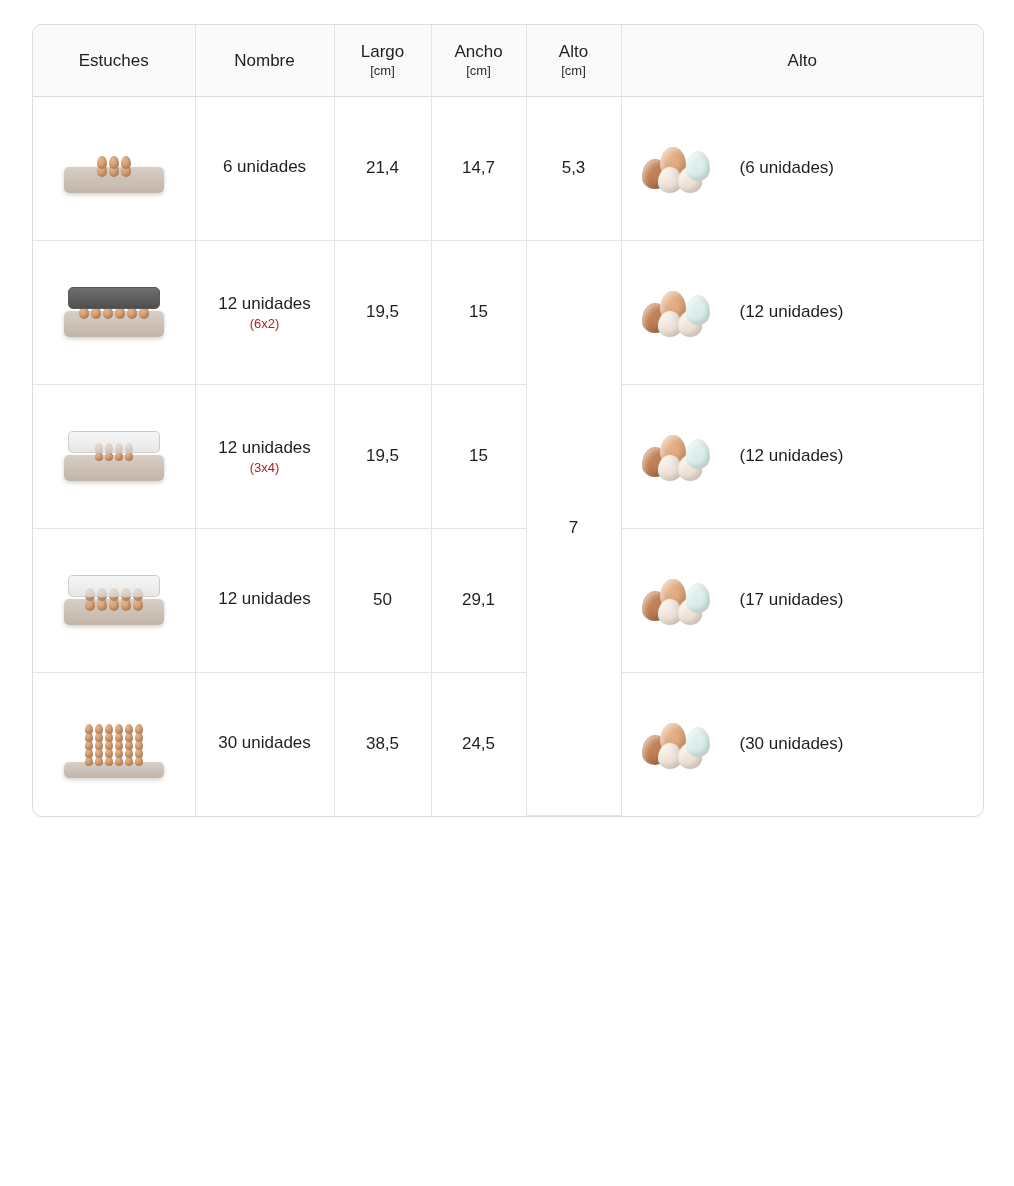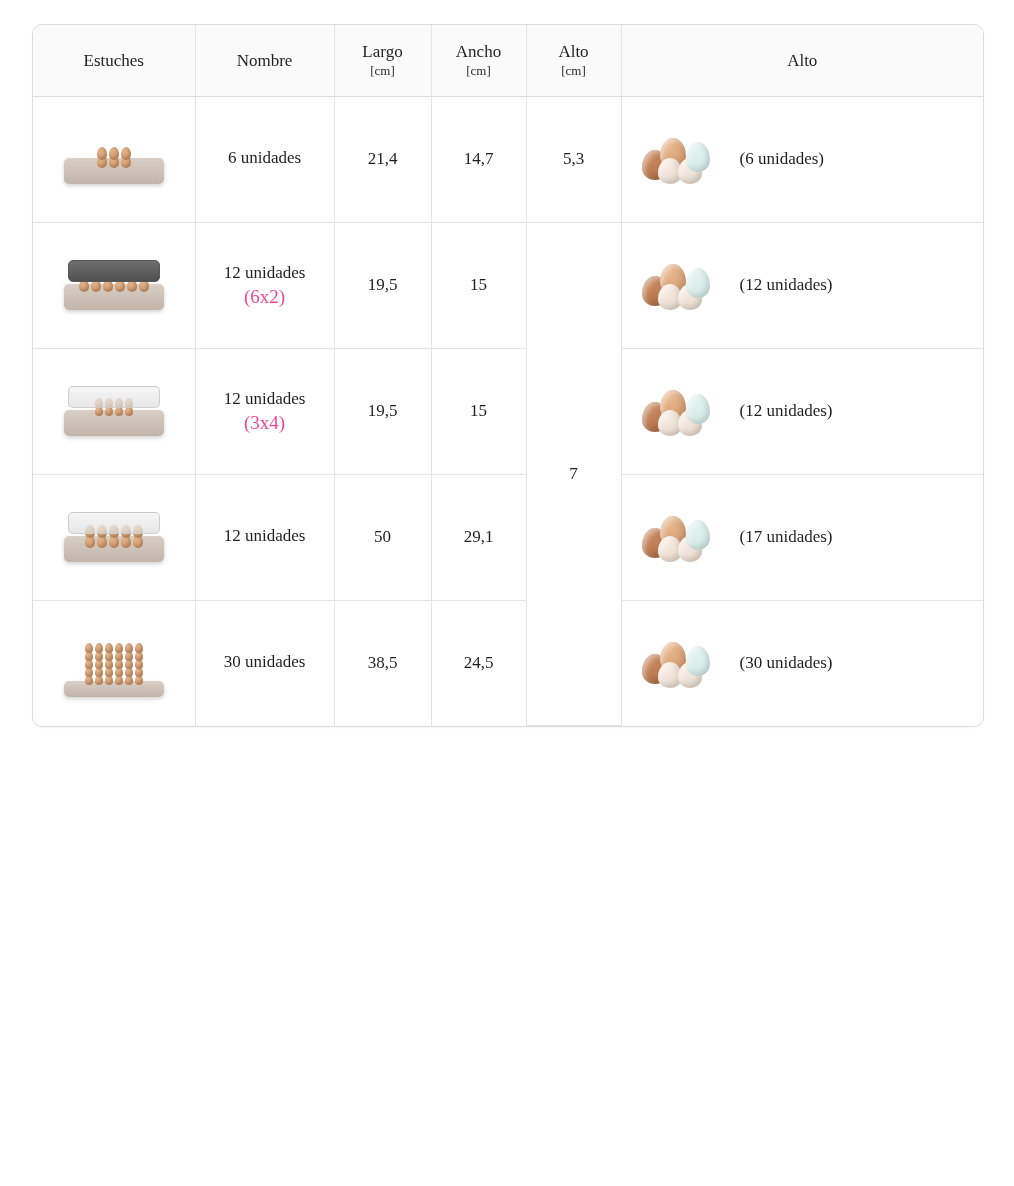--- a/index.html
+++ b/index.html
@@ -11,21 +11,20 @@
     width: 1014px;
     min-height: 1186px;
     font-family: "Liberation Sans", sans-serif;
     color: #1a1a1a;
   }
   .page {
     position: relative;
     width: 910px;
     min-height: 1186px;
     background: #ffffff;
-    font-family: Liberation Serif, serif;
   }
   .table-wrap {
     position: absolute;
     left: 32px;
     top: 24px;
     width: 950px;
     border: 1px solid #dcdcdc;
     border-radius: 10px;
     overflow: hidden;
     background: #ffffff;
@@ -63,32 +62,32 @@
     margin-top: 1px;
   }
 
   table.specs td {
     border-bottom: 1px solid #e4e4e4;
     border-right: 1px solid #e4e4e4;
     text-align: center;
     vertical-align: middle;
     font-size: 17px;
     color: #1f1f1f;
-    padding: 8px 4px;
+    padding: 17px 4px;
     height: 109px;
   }
   table.specs td:last-child { border-right: none; }
   table.specs tbody tr:last-child td { border-bottom: none; }
 
   .name-main { line-height: 1.3; }
   .name-sub {
     display: block;
-    font-size: 19px;
+    font-size: 13px;
     margin-top: 1px;
-    color: #ec4899;
+    color: #b91c1c;
   }
 
   
   .usos-cell {
     text-align: left;
     padding-left: 0;
     margin-top: 44px;
   }
   .usos-inner {
     display: flex;

